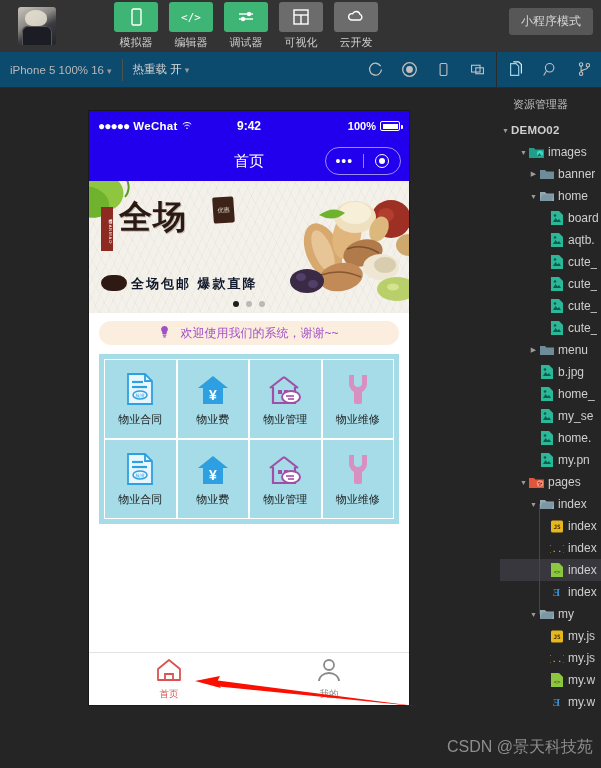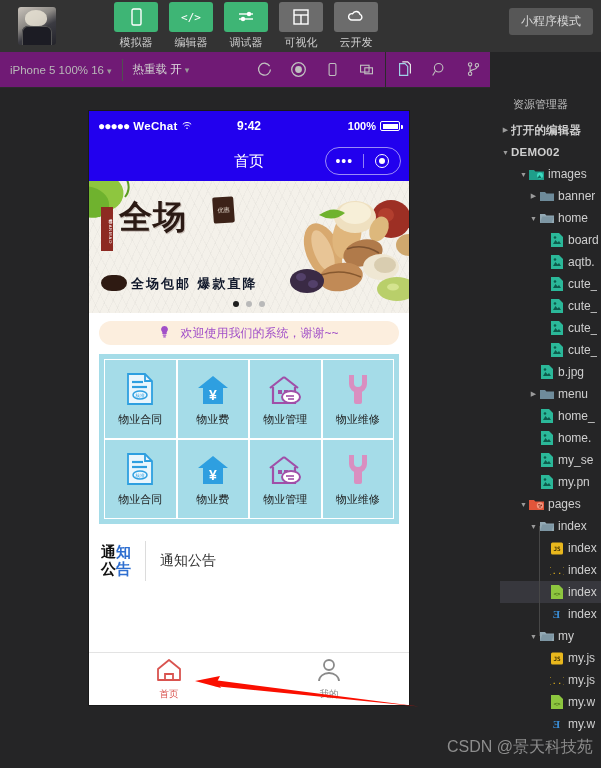--- a/index.html
+++ b/index.html
@@ -41,22 +41,22 @@
   .tool-ico.grey  { background:#6c6c6c; }
   .tool-lbl { font-size:11px; color:#cfcfcf; margin-top:3px; white-space:nowrap; }
   .mode-badge {
     position:absolute; right:8px; top:8px;
     background:#575757; color:#d6d6d6; font-size:12px;
     padding:5px 12px; border-radius:3px; cursor:pointer;
   }
 
   
   .subbar {
-    position:absolute; left:0; top:52px; width:490px; height:36px;
-    background:#701a75; display:flex; align-items:center;
+    position:absolute; left:0; top:52px; width:601px; height:36px;
+    background:#0c4a6e; display:flex; align-items:center;
     border-bottom:1px solid #2b2b2b;
   }
   .sel { font-size:11.5px; color:#b9b9b9; padding:0 10px; cursor:pointer; white-space:nowrap; }
   .sel .car { font-size:9px; margin-left:3px; color:#9a9a9a; }
   .sel-div { width:1px; height:22px; background:#505050; }
   .hot { color:#cfcfcf; }
   .hot b { font-weight:normal; color:#e6e6e6; }
   .subbar-icons { margin-left:auto; display:flex; align-items:center; }
   .sbi { width:34px; height:34px; display:flex; align-items:center; justify-content:center; cursor:pointer; }
   .vline { width:1px; height:36px; background:#2b2b2b; margin:0 2px; }
@@ -498,28 +498,20 @@
                 <svg width="30" height="32" viewBox="0 0 30 32">
                   <path d="M6 2 V11 a9 9 0 0 0 18 0 V2 h-5 v8 a4 4 0 0 1 -8 0 V2z" fill="#d98fc0"></path>
                   <rect x="11" y="17" width="8" height="14" rx="2" fill="#d98fc0"></rect>
                 </svg>
               </span>
               <span class="cell-lbl">物业维修</span>
             </div>
           </div>
         </div>
 
-      <div class="nblock">
-        <div class="nb-logo">
-          <div><span>通</span><span class="b">知</span></div>
-          <div><span>公</span><span class="b">告</span></div>
-        </div>
-        <div class="nb-div"></div>
-        <div class="nb-txt">通知公告</div>
-      </div>
 
       <div class="tabbar" id="tabBar">
           <div class="tab on">
             <span><svg width="26" height="24" viewBox="0 0 26 24">
                 <path d="M13 2 L24 11 V22 H2 V11 Z" fill="none" stroke="#d9534f" stroke-width="1.8" stroke-linejoin="round"></path>
                 <path d="M9 22 V16 h8 v6" fill="none" stroke="#d9534f" stroke-width="1.8"></path>
               </svg></span>
             <span class="tab-lbl">首页</span>
           </div>
           <div class="tab off">
@@ -537,24 +529,20 @@
       <path d="M229 30.5 L24 4 L24 10 Z" fill="#fa0f00"></path>
       <path d="M5 5 L30 0 L27 6 L31 12 Z" fill="#fa0f00"></path>
     </svg>
   </div>
 
   <div class="vsep-main"></div>
 
   <div class="explorer">
     <div class="exp-title">资源管理器</div>
     <div class="row">
-      <span class="tw">▶</span>
-      <span class="nm bold">打开的编辑器</span>
-    </div>
-    <div class="row">
       <span class="tw">▼</span>
       <span class="nm bold">DEMO02</span>
     </div>
     <div id="treeHost" style="position:relative;">
         <div class="row">
           <span style="width:18px;flex:0 0 18px"></span>
           <span class="tw">▼</span>
           <span class="fi">
             <svg width="15" height="13" viewBox="0 0 15 13">
               <path d="M0 2h5l1.4 1.6H15V12H0z" fill="#1f9e8a"></path>
@@ -652,75 +640,75 @@
             <svg width="12" height="14" viewBox="0 0 12 14">
               <path d="M0 0h8l4 4v10H0z" fill="#2bb899"></path>
               <path d="M2 11 L4.5 7 L6.5 9.5 L8 8 L10 11z" fill="#0d5c4c"></path>
               <circle cx="4" cy="4.5" r="1.3" fill="#0d5c4c"></circle>
             </svg>
           </span>
           <span class="nm">cute_</span>
         </div>
         <div class="row">
           <span style="width:28px;flex:0 0 28px"></span>
-          <span class="tw"></span>
-          <span class="fi">
-            <svg width="12" height="14" viewBox="0 0 12 14">
-              <path d="M0 0h8l4 4v10H0z" fill="#2bb899"></path>
-              <path d="M2 11 L4.5 7 L6.5 9.5 L8 8 L10 11z" fill="#0d5c4c"></path>
-              <circle cx="4" cy="4.5" r="1.3" fill="#0d5c4c"></circle>
-            </svg>
-          </span>
-          <span class="nm">b.jpg</span>
-        </div>
-        <div class="row">
-          <span style="width:28px;flex:0 0 28px"></span>
           <span class="tw">▶</span>
           <span class="fi">
             <svg width="14" height="12" viewBox="0 0 14 12">
               <path d="M0 2h5l1.4 1.6H14V11H0z" fill="#6e8b9a"></path>
             </svg>
           </span>
           <span class="nm">menu</span>
         </div>
         <div class="row">
           <span style="width:28px;flex:0 0 28px"></span>
           <span class="tw"></span>
           <span class="fi">
             <svg width="12" height="14" viewBox="0 0 12 14">
               <path d="M0 0h8l4 4v10H0z" fill="#2bb899"></path>
               <path d="M2 11 L4.5 7 L6.5 9.5 L8 8 L10 11z" fill="#0d5c4c"></path>
               <circle cx="4" cy="4.5" r="1.3" fill="#0d5c4c"></circle>
             </svg>
           </span>
+          <span class="nm">b.jpg</span>
+        </div>
+        <div class="row">
+          <span style="width:28px;flex:0 0 28px"></span>
+          <span class="tw"></span>
+          <span class="fi">
+            <svg width="12" height="14" viewBox="0 0 12 14">
+              <path d="M0 0h8l4 4v10H0z" fill="#2bb899"></path>
+              <path d="M2 11 L4.5 7 L6.5 9.5 L8 8 L10 11z" fill="#0d5c4c"></path>
+              <circle cx="4" cy="4.5" r="1.3" fill="#0d5c4c"></circle>
+            </svg>
+          </span>
           <span class="nm">home_</span>
         </div>
         <div class="row">
           <span style="width:28px;flex:0 0 28px"></span>
           <span class="tw"></span>
           <span class="fi">
             <svg width="12" height="14" viewBox="0 0 12 14">
               <path d="M0 0h8l4 4v10H0z" fill="#2bb899"></path>
               <path d="M2 11 L4.5 7 L6.5 9.5 L8 8 L10 11z" fill="#0d5c4c"></path>
               <circle cx="4" cy="4.5" r="1.3" fill="#0d5c4c"></circle>
             </svg>
           </span>
+          <span class="nm">my_se</span>
+        </div>
+        <div class="row">
+          <span style="width:28px;flex:0 0 28px"></span>
+          <span class="tw"></span>
+          <span class="fi">
+            <svg width="12" height="14" viewBox="0 0 12 14">
+              <path d="M0 0h8l4 4v10H0z" fill="#2bb899"></path>
+              <path d="M2 11 L4.5 7 L6.5 9.5 L8 8 L10 11z" fill="#0d5c4c"></path>
+              <circle cx="4" cy="4.5" r="1.3" fill="#0d5c4c"></circle>
+            </svg>
+          </span>
           <span class="nm">home.</span>
-        </div>
-        <div class="row">
-          <span style="width:28px;flex:0 0 28px"></span>
-          <span class="tw"></span>
-          <span class="fi">
-            <svg width="12" height="14" viewBox="0 0 12 14">
-              <path d="M0 0h8l4 4v10H0z" fill="#2bb899"></path>
-              <path d="M2 11 L4.5 7 L6.5 9.5 L8 8 L10 11z" fill="#0d5c4c"></path>
-              <circle cx="4" cy="4.5" r="1.3" fill="#0d5c4c"></circle>
-            </svg>
-          </span>
-          <span class="nm">my_se</span>
         </div>
         <div class="row">
           <span style="width:28px;flex:0 0 28px"></span>
           <span class="tw"></span>
           <span class="fi">
             <svg width="12" height="14" viewBox="0 0 12 14">
               <path d="M0 0h8l4 4v10H0z" fill="#2bb899"></path>
               <path d="M2 11 L4.5 7 L6.5 9.5 L8 8 L10 11z" fill="#0d5c4c"></path>
               <circle cx="4" cy="4.5" r="1.3" fill="#0d5c4c"></circle>
             </svg>

